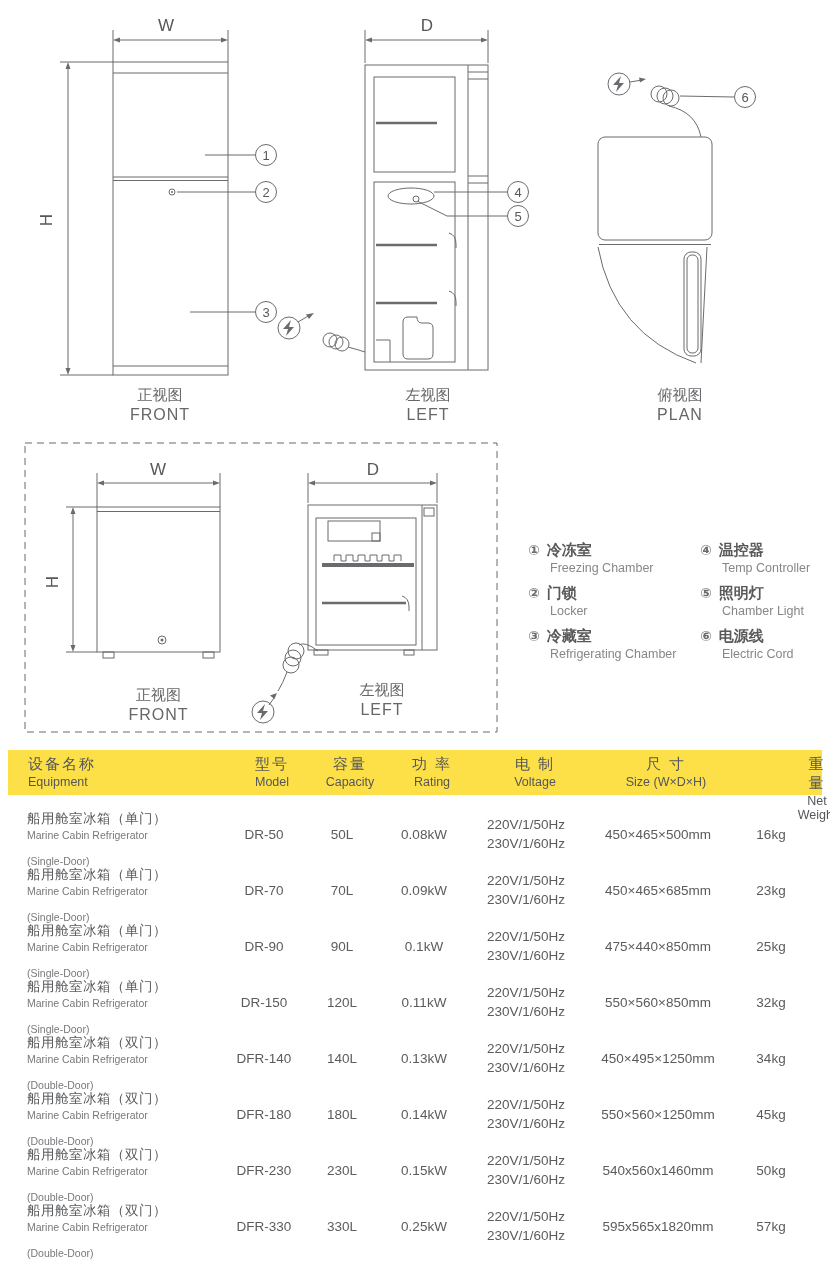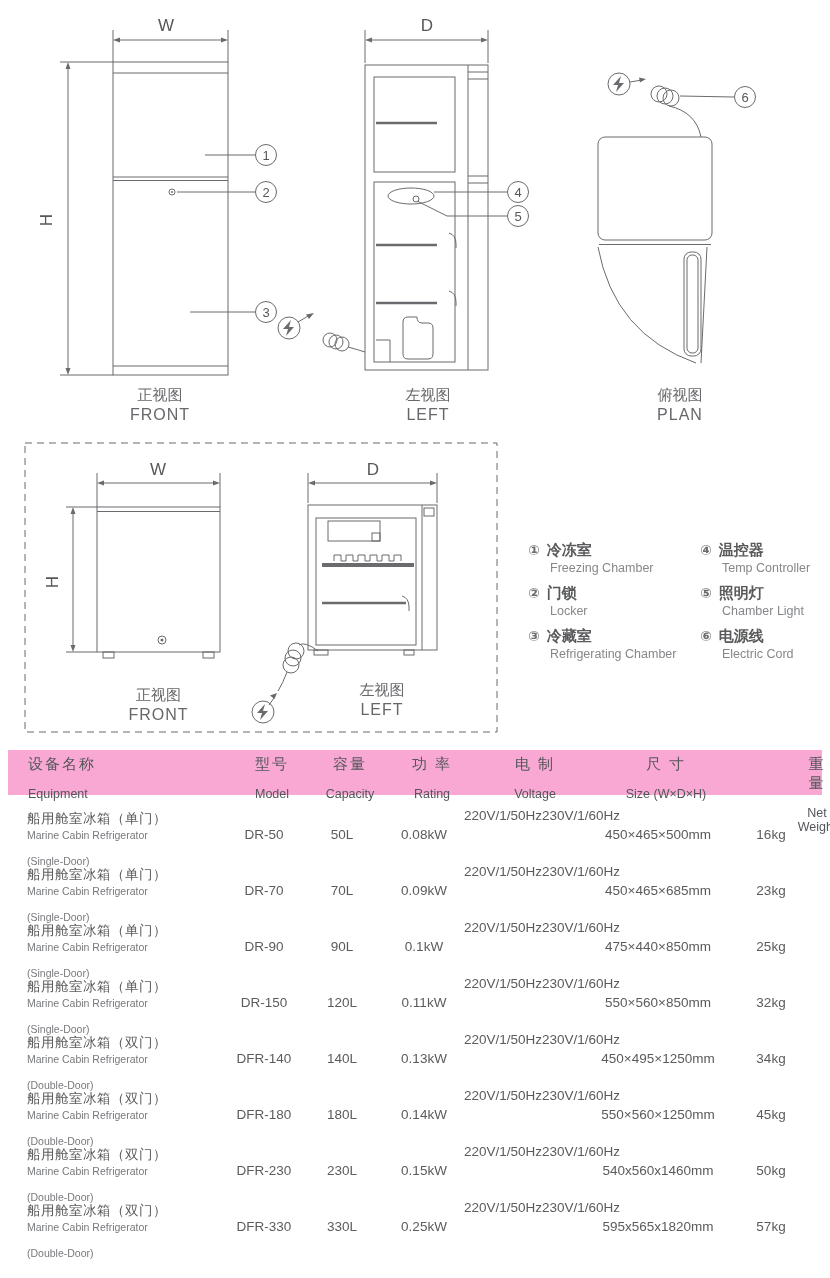--- a/index.html
+++ b/index.html
@@ -13,37 +13,37 @@
   .caption .zh{font-size:15px;}
   .caption .en{font-size:16px;letter-spacing:1px;margin-top:2px;}
   
   .legend{position:absolute;left:528px;top:541px;display:grid;
           grid-auto-flow:column;grid-template-rows:repeat(3,auto);
           grid-template-columns:172px auto;row-gap:9px;}
   .legend-item .l-top{font-size:15px;color:#58595b;font-weight:bold;}
   .legend-item .l-num{font-size:14px;color:#6b6c6e;margin-right:7px;}
   .legend-item .l-en{font-size:12.5px;color:#85878a;margin-left:22px;margin-top:1px;}
   
-  .thead{position:absolute;left:8px;top:750px;width:814px;height:45px;background:#f9a8d4;}
+  .thead{position:absolute;left:8px;top:750px;width:814px;height:45px;background:#fde047;}
   .th{position:absolute;color:#54565a;text-align:center;}
   .th .h-zh{font-size:15px;letter-spacing:2px;}
-  .th .h-en{font-size:12.5px;letter-spacing:0;margin-top:13px;}
+  .th .h-en{font-size:12.5px;letter-spacing:0;margin-top:1px;}
   .th.left{text-align:left;}
   .rows{position:absolute;left:0;top:806px;width:830px;}
   .row{position:relative;height:56px;}
   .cell{position:absolute;top:0;bottom:0;display:flex;align-items:center;
         justify-content:center;font-size:13.5px;color:#5a5b5d;}
   .c-name{left:27px;width:230px;flex-direction:column;align-items:flex-start;justify-content:flex-start;padding-top:4px;text-align:center;}
   .n-zh{font-size:13.5px;color:#595a5c;letter-spacing:0.5px;}
   .n-en{font-size:10.5px;color:#77797c;margin-top:1px;}
   .n-door{font-size:10.5px;color:#77797c;margin-top:14px;}
   .c-model{left:224px;width:80px;}
   .c-capacity{left:302px;width:80px;}
   .c-rating{left:384px;width:80px;}
-  .c-voltage{left:487px;width:110px;flex-direction:row;align-items:flex-start;line-height:19px;}
+  .c-voltage{left:487px;width:110px;flex-direction:column;align-items:flex-start;line-height:19px;}
   .c-size{left:592px;width:132px;}
   .c-weight{left:726px;width:90px;}
 </style>
 </head>
 <body>
 
 <div class="page">
 
   <svg width="830" height="440" viewBox="0 0 830 440" style="left:0;top:0" stroke="#6a6b6e" fill="none" stroke-width="1">
 

